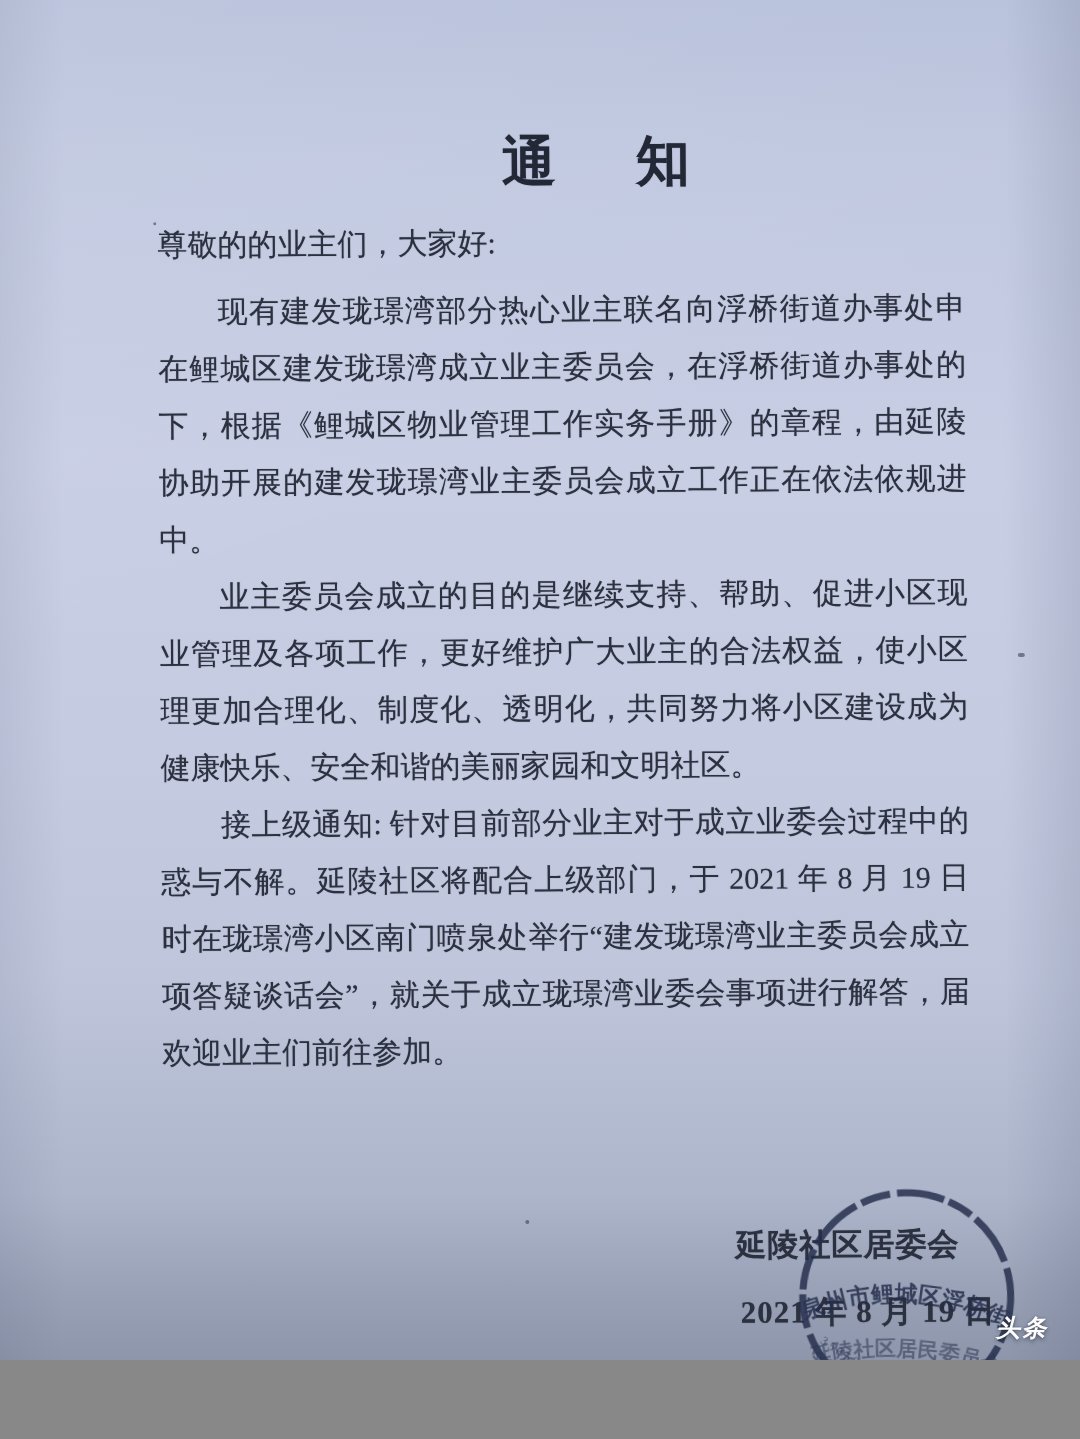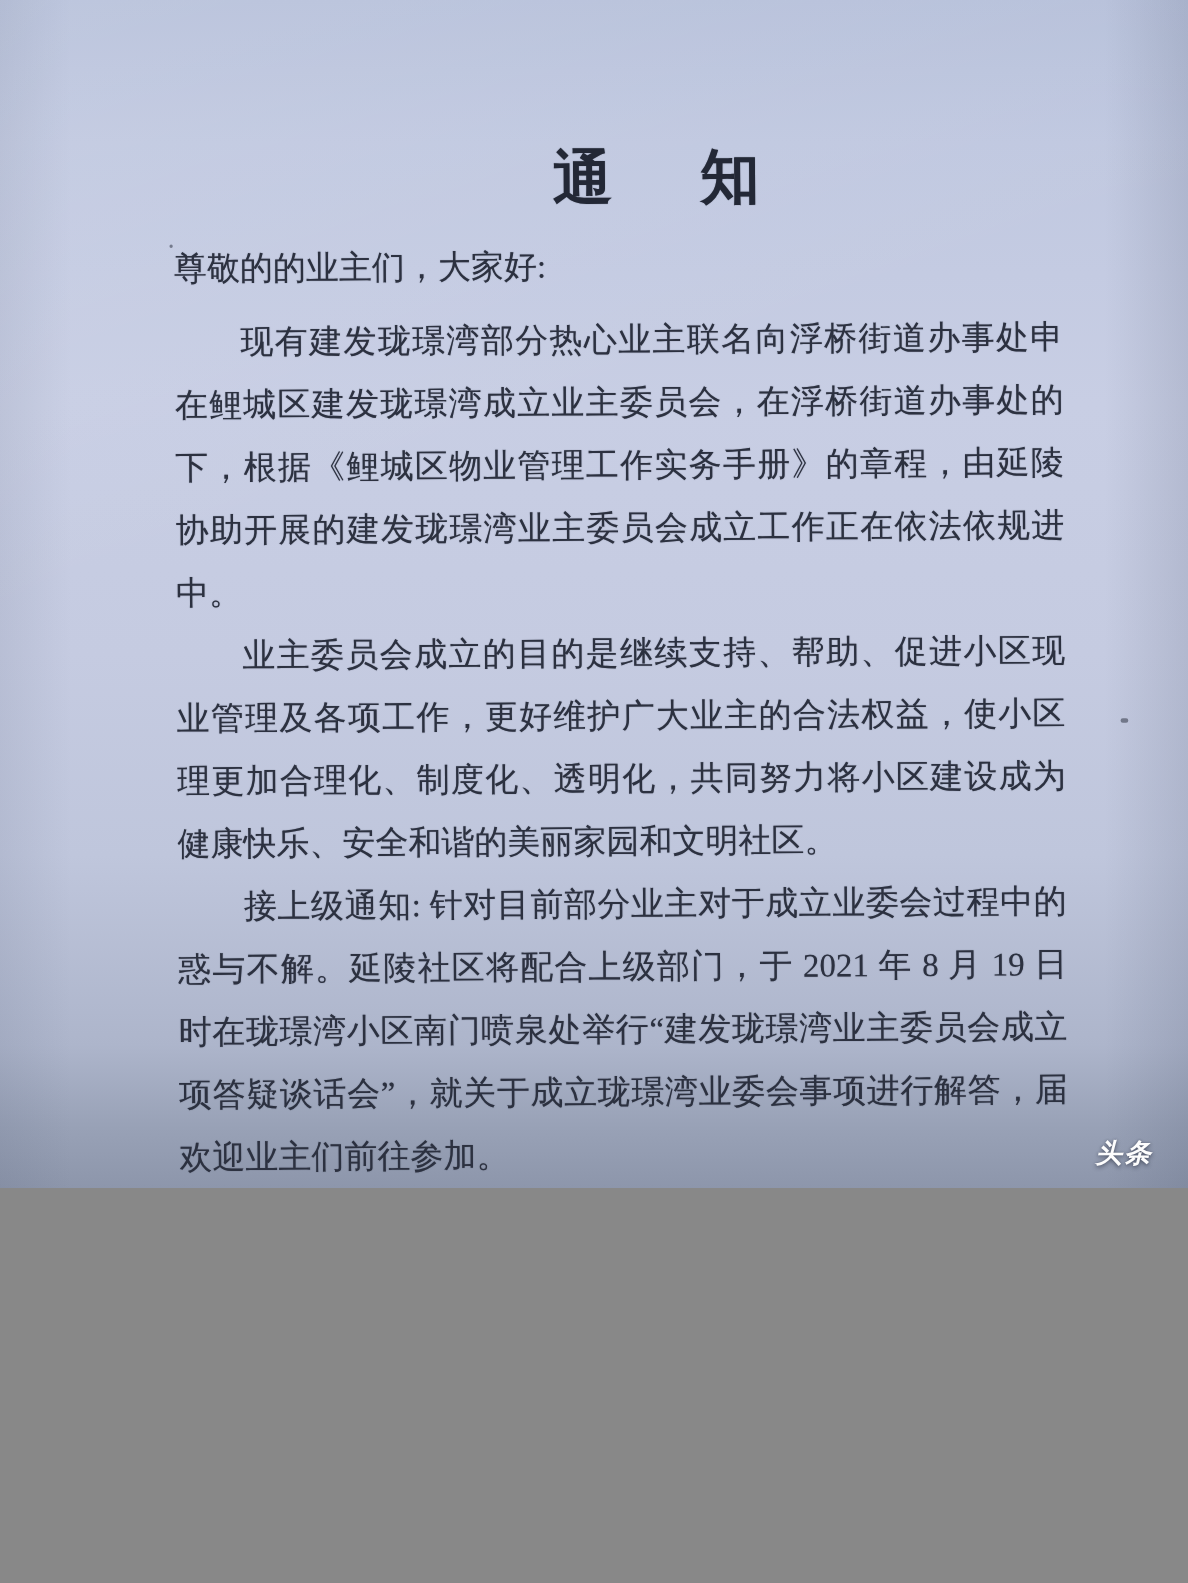--- a/index.html
+++ b/index.html
@@ -1,18 +1,18 @@
 <!DOCTYPE html>
 <html><head>
 <meta charset="utf-8">
 <style>
   html,body{margin:0;padding:0;background:#888;}
   #photo{
     position:relative;
-    width:1080px;height:1080px;
+    width:1080px;height:1360px;
     overflow:hidden;
     font-family:"Liberation Serif","DejaVu Serif",serif;
     background:
       linear-gradient(160deg, rgba(255,255,255,.10) 0%, rgba(255,255,255,0) 40%),
       linear-gradient(to right, rgba(70,80,105,.10) 0%, rgba(70,80,105,0) 6% , rgba(70,80,105,0) 93%, rgba(60,70,95,.14) 100%),
       linear-gradient(to bottom,
         #b6c0da 0%, #c0c8e0 12%, #c8cee4 34%, #c5cbe1 55%,
         #bfc6dc 72%, #adb5cb 88%, #98a1b6 95%, #8d96ab 100%);
   }
   #content{

